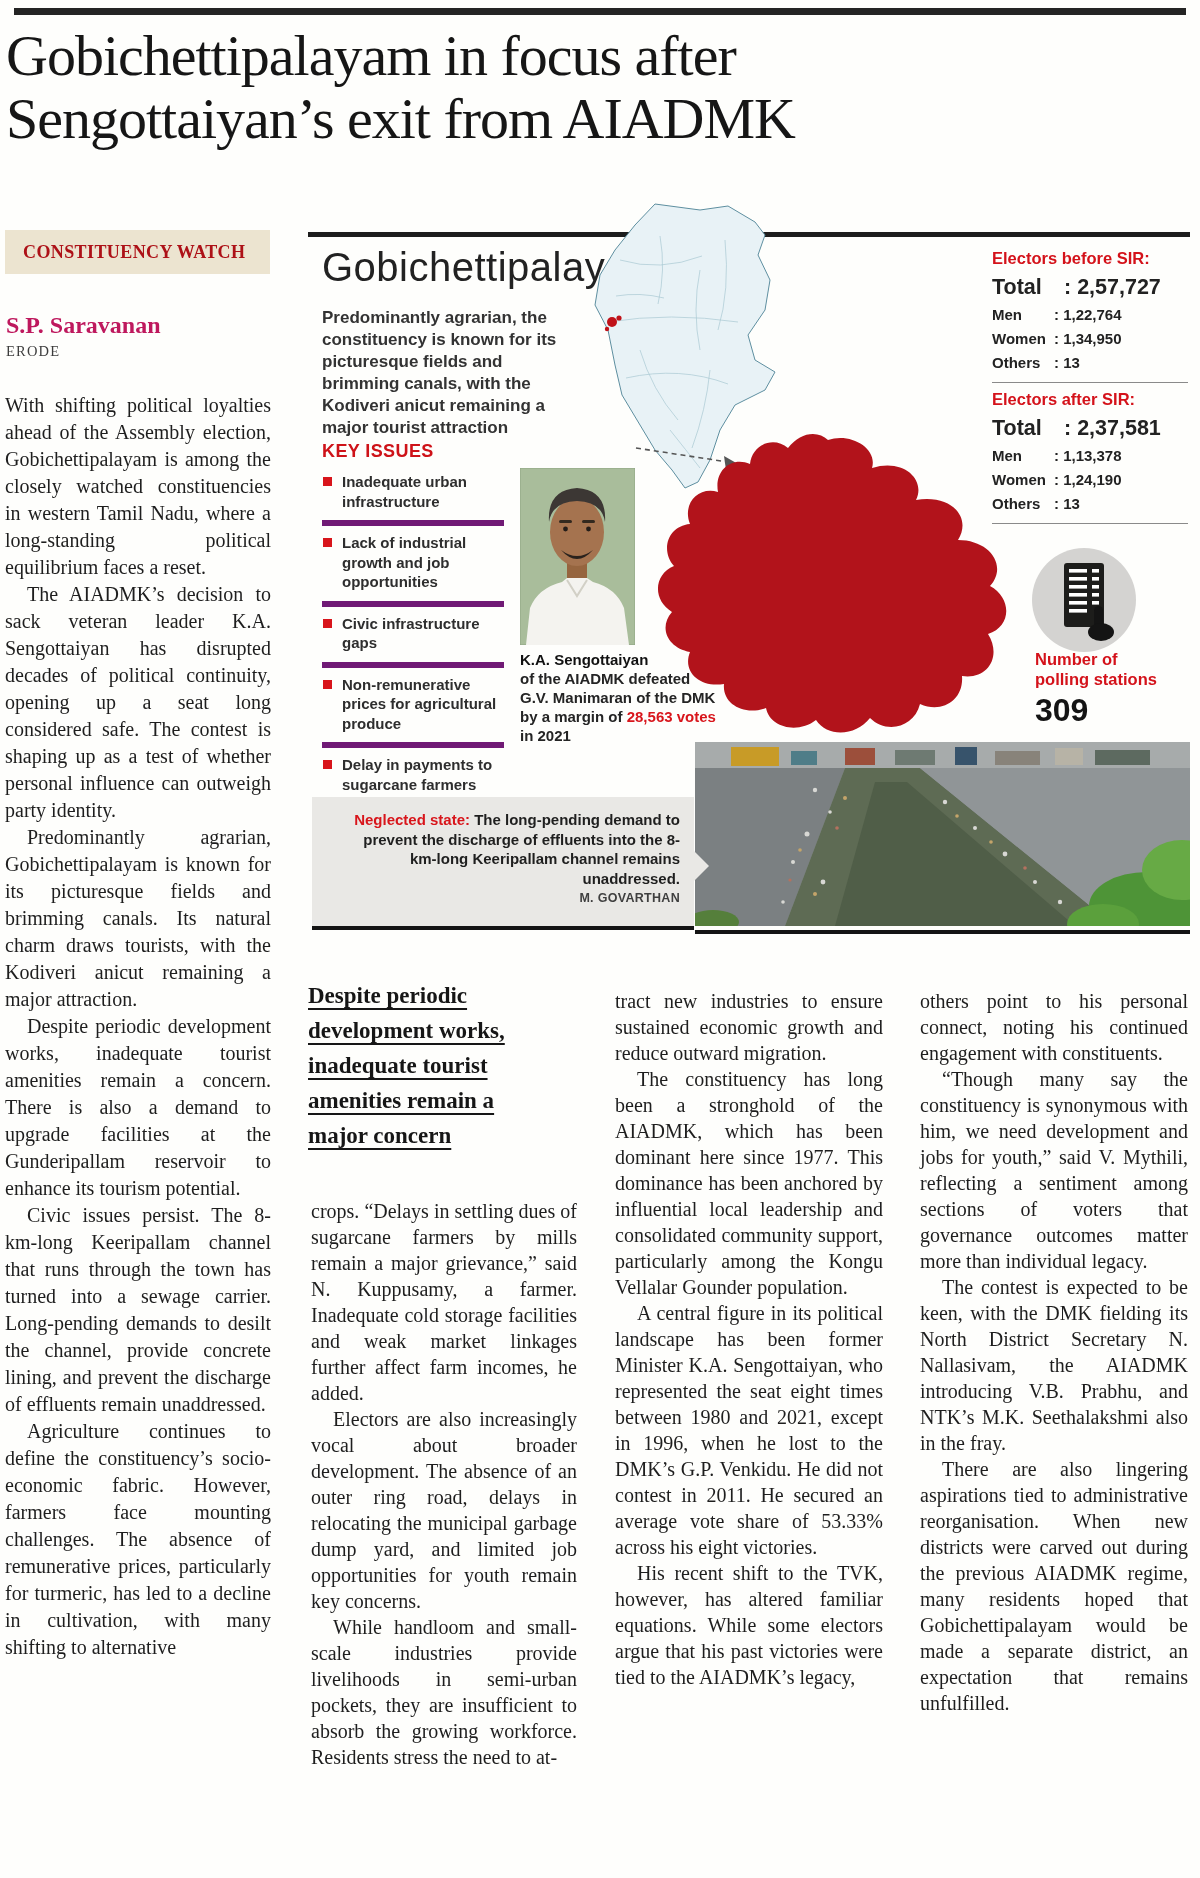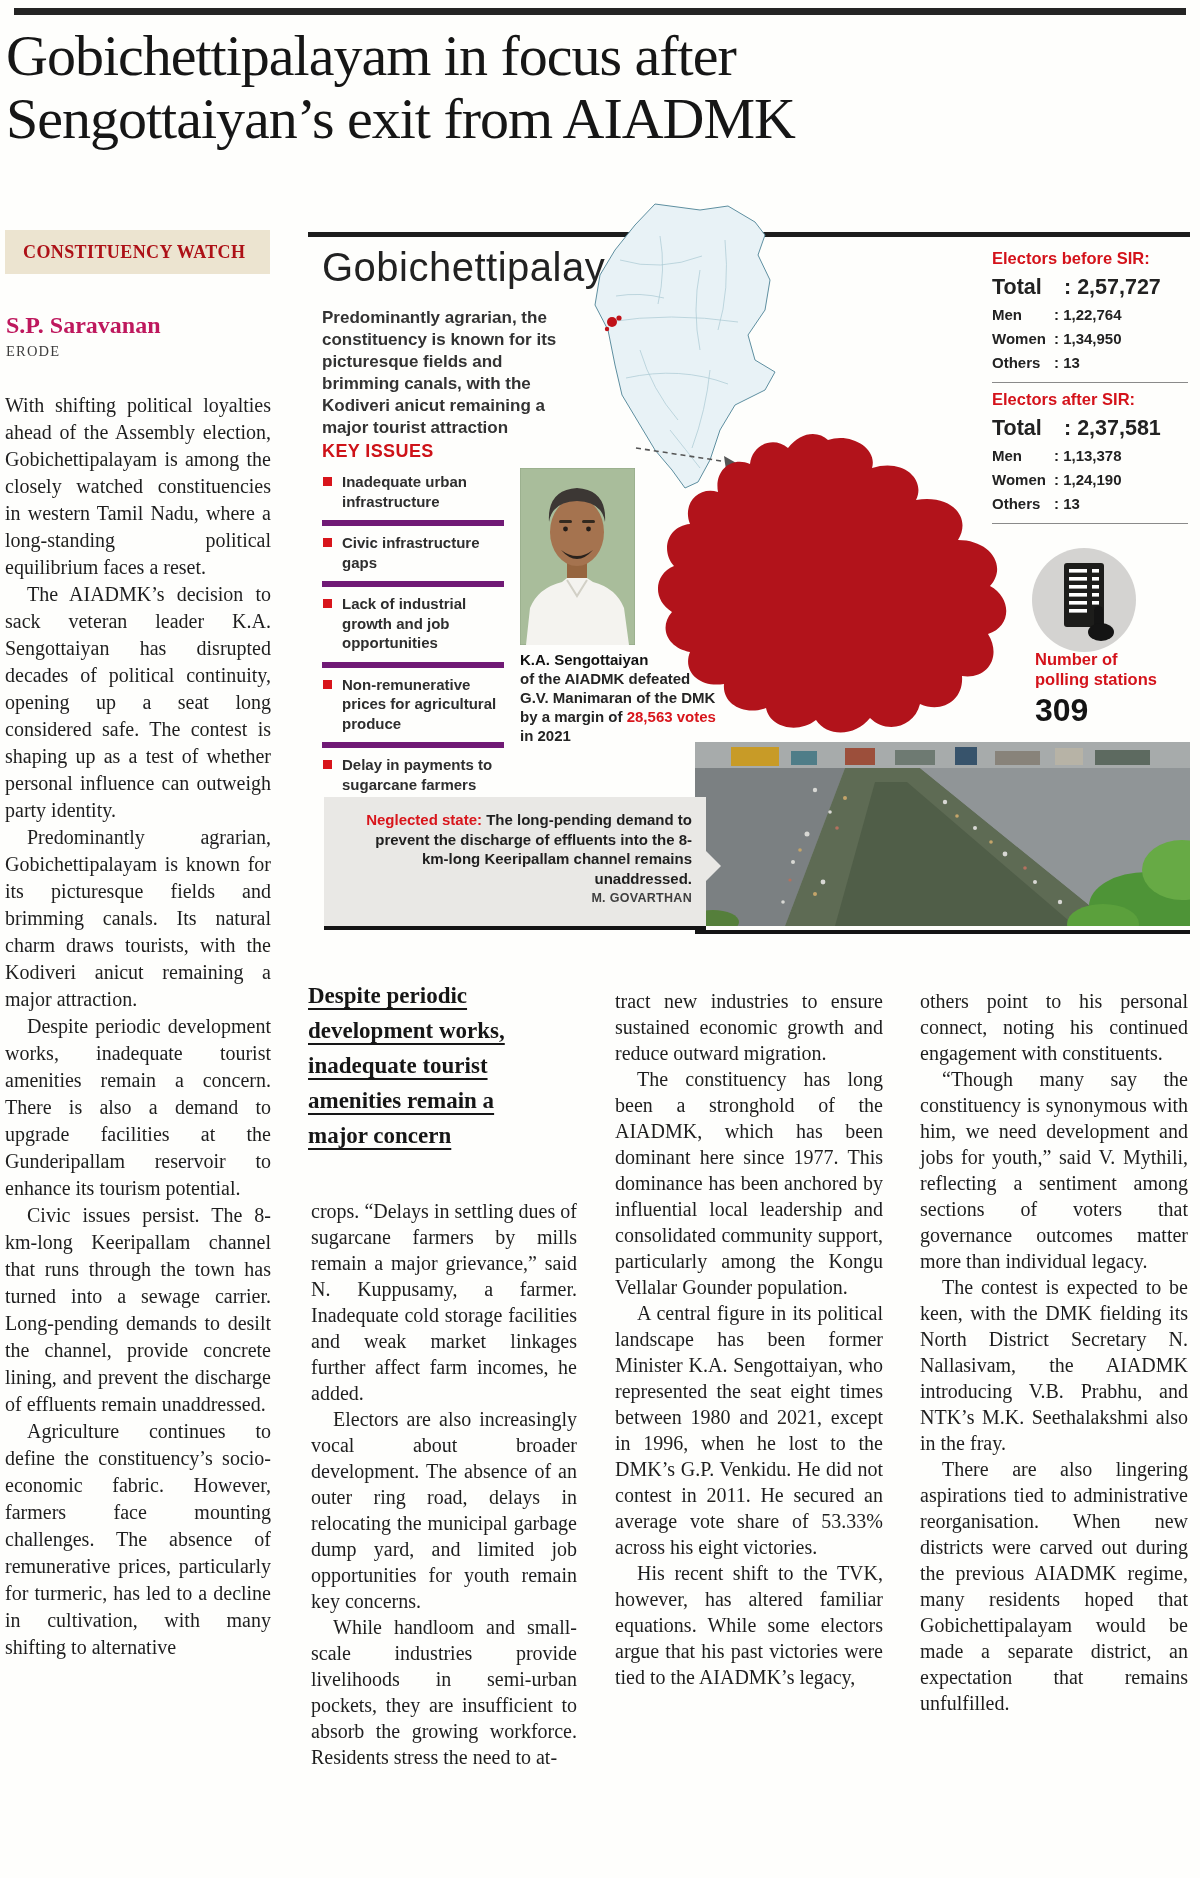--- a/index.html
+++ b/index.html
@@ -57,21 +57,21 @@
   .el-row.big{font-size:21.5px;line-height:31px;}
   .el-row.big .lbl{flex:0 0 72px;}
   .el-div{border-top:1.5px solid #8a8a8a;margin:7px 0;}
   .evm{position:absolute;left:724px;top:323px;width:104px;height:104px;}
   .polling-label{position:absolute;left:727px;top:424px;font-size:16.5px;font-weight:700;
                  color:#d4121a;line-height:20px;}
   .polling-label span{display:block;}
   .polling-value{position:absolute;left:727px;top:467px;font-size:32px;font-weight:700;color:#141414;}
   .canal{position:absolute;left:387px;top:517px;width:495px;height:188px;border-bottom:4px solid #141414;}
   .canal svg{display:block;}
-  .neglected{position:absolute;left:16px;top:572px;width:382px;height:133px;background:#e9e8e5;
+  .neglected{position:absolute;left:4px;top:572px;width:382px;height:133px;background:#e9e8e5;
              border-bottom:4px solid #141414;box-sizing:border-box;padding:13px 14px 12px 30px;
              text-align:right;}
   .neglected::after{content:"";position:absolute;right:-15px;top:54px;width:0;height:0;
                     border:15px solid transparent;border-right-width:0;border-left:15px solid #e9e8e5;}
   .ncap{font-size:15px;line-height:19.5px;font-weight:700;color:#1f1f1f;}
   .ncap .lead{color:#d8151b;}
   .credit{font-size:12.5px;color:#3f3f3f;font-weight:700;letter-spacing:.3px;margin-top:3px;}
 </style>
 </head>
 <body>
@@ -173,22 +173,22 @@
                  C 122,304 138,286 158,292
                  C 154,270 172,256 190,264
                  C 192,244 214,236 228,248
                  C 240,232 258,230 268,240 Z" fill="#b2131b"></path>
       </svg>
     </div>
 
     <div class="ig-ki-h">KEY ISSUES</div>
     <ul class="ig-issues">
       <li>Inadequate urban infrastructure</li>
+      <li>Lack of industrial growth and job opportunities</li>
       <li>Civic infrastructure gaps</li>
-      <li>Lack of industrial growth and job opportunities</li>
       <li>Non-remunerative prices for agricultural produce</li>
       <li>Delay in payments to sugarcane farmers</li>
     </ul>
 
     <div class="portrait">
       <svg width="115" height="177" viewBox="0 0 115 177">
         <rect width="115" height="177" fill="#a9bd9b"></rect>
         <rect width="115" height="177" fill="none" stroke="#8fa583" stroke-width="1"></rect>
         <rect x="47" y="92" width="20" height="24" fill="#96653f"></rect>
         <ellipse cx="57" cy="64" rx="27" ry="34" fill="#a5734f"></ellipse>

